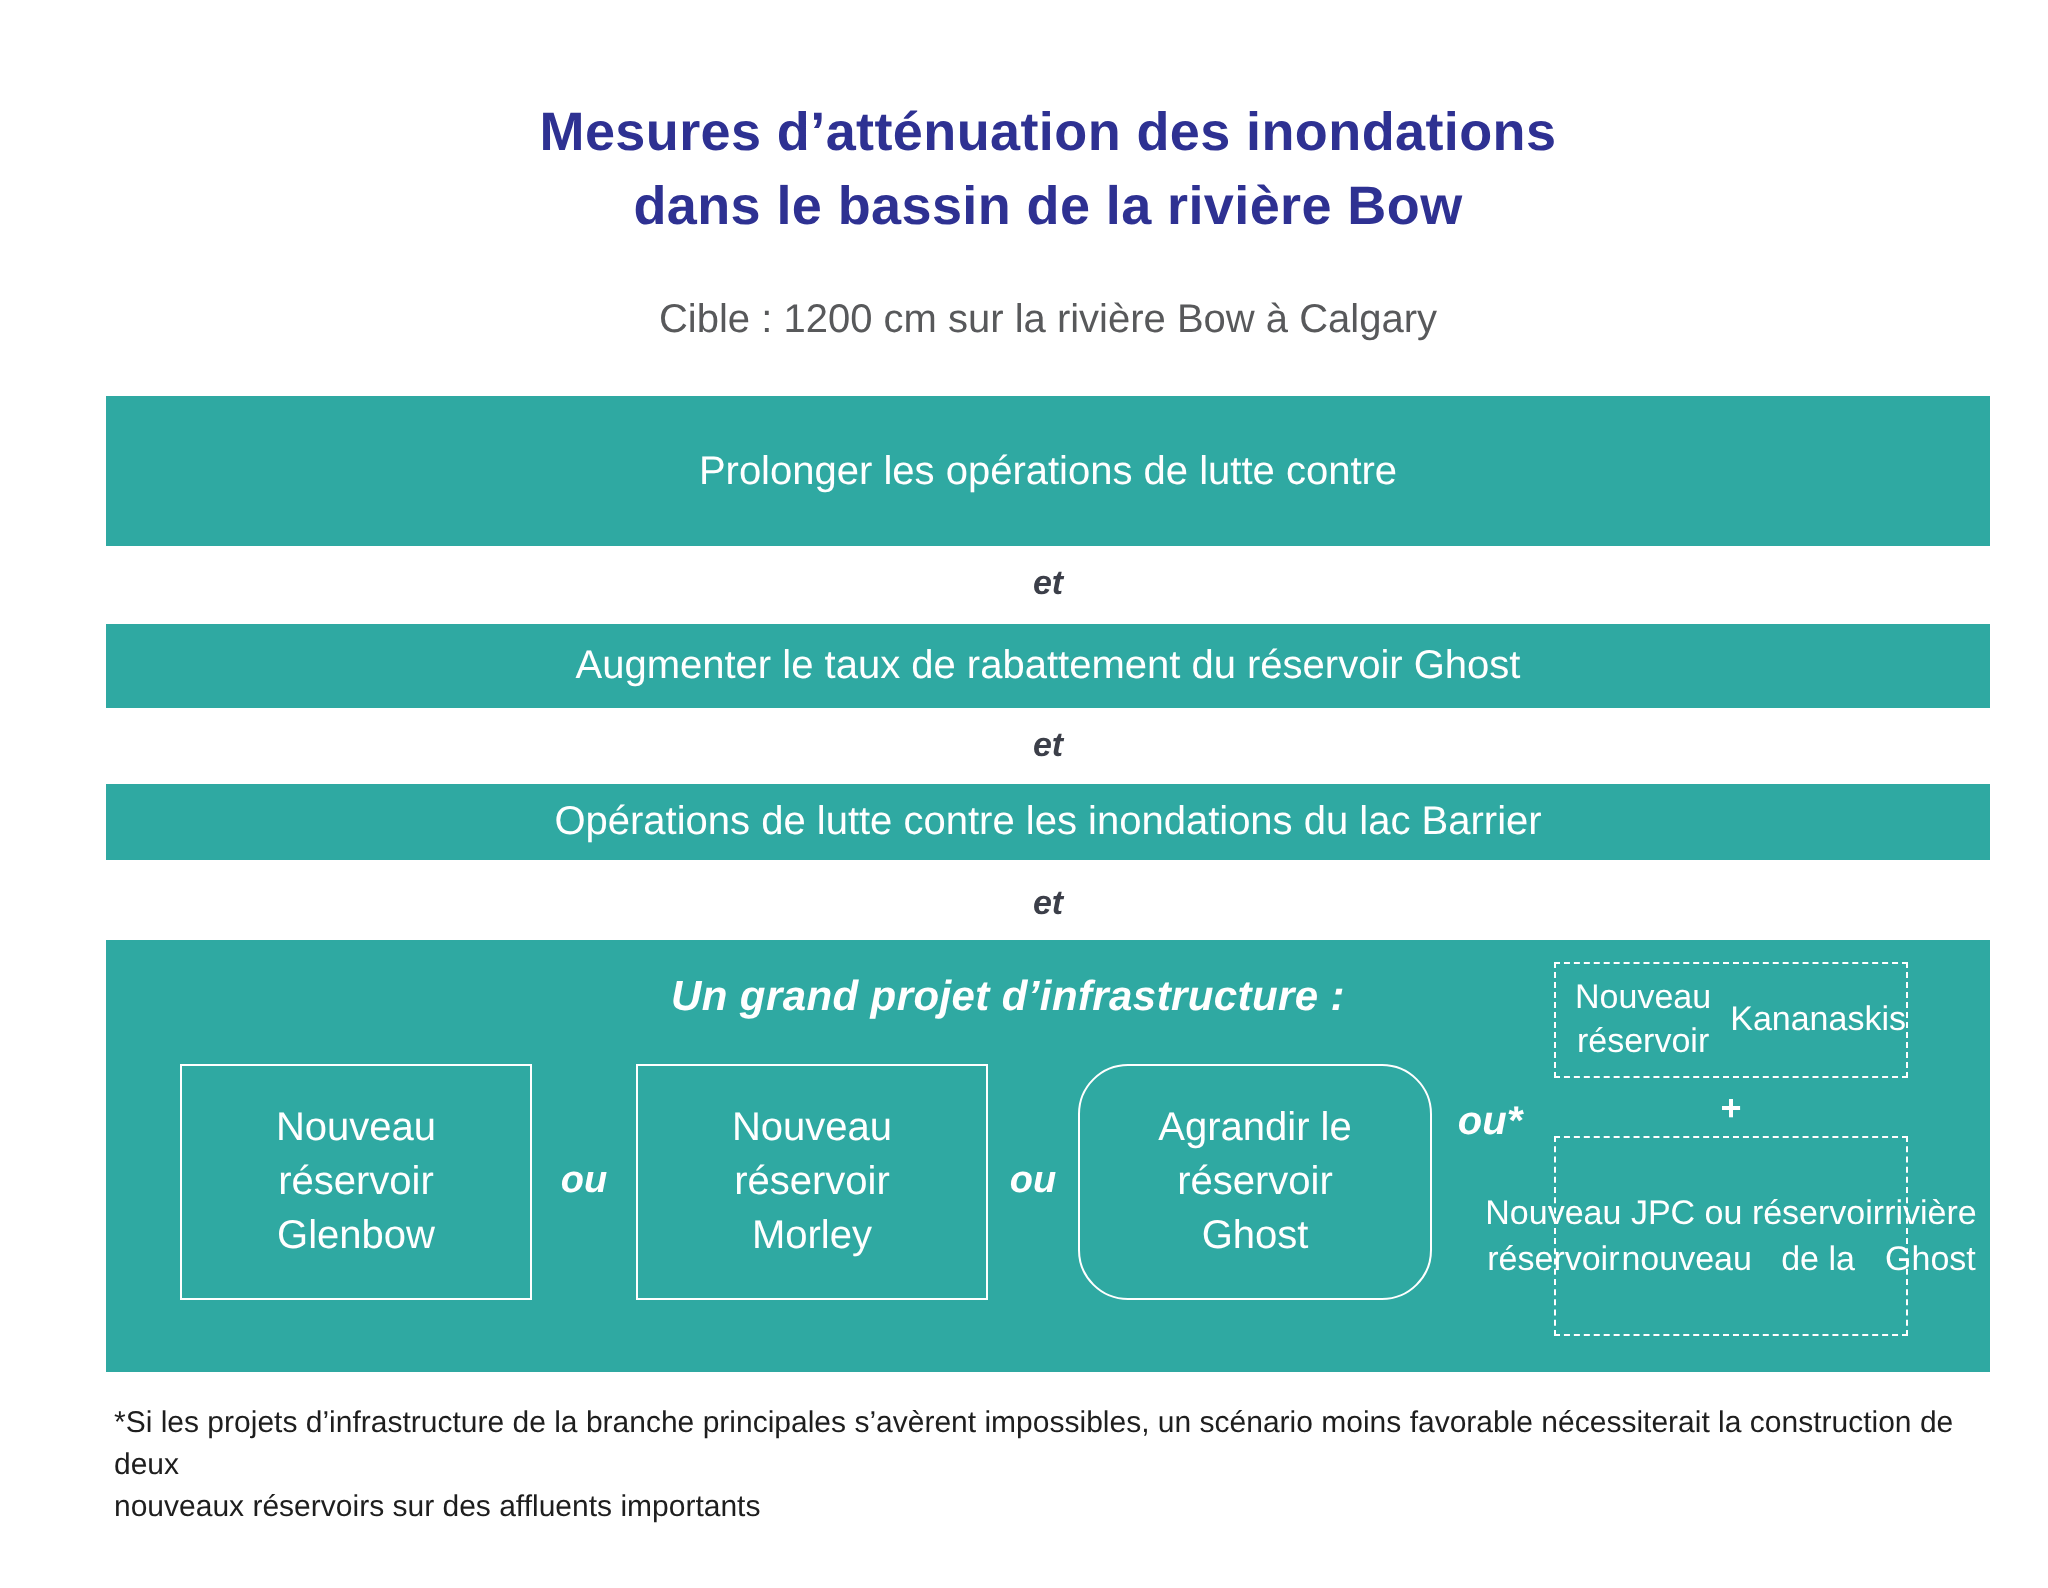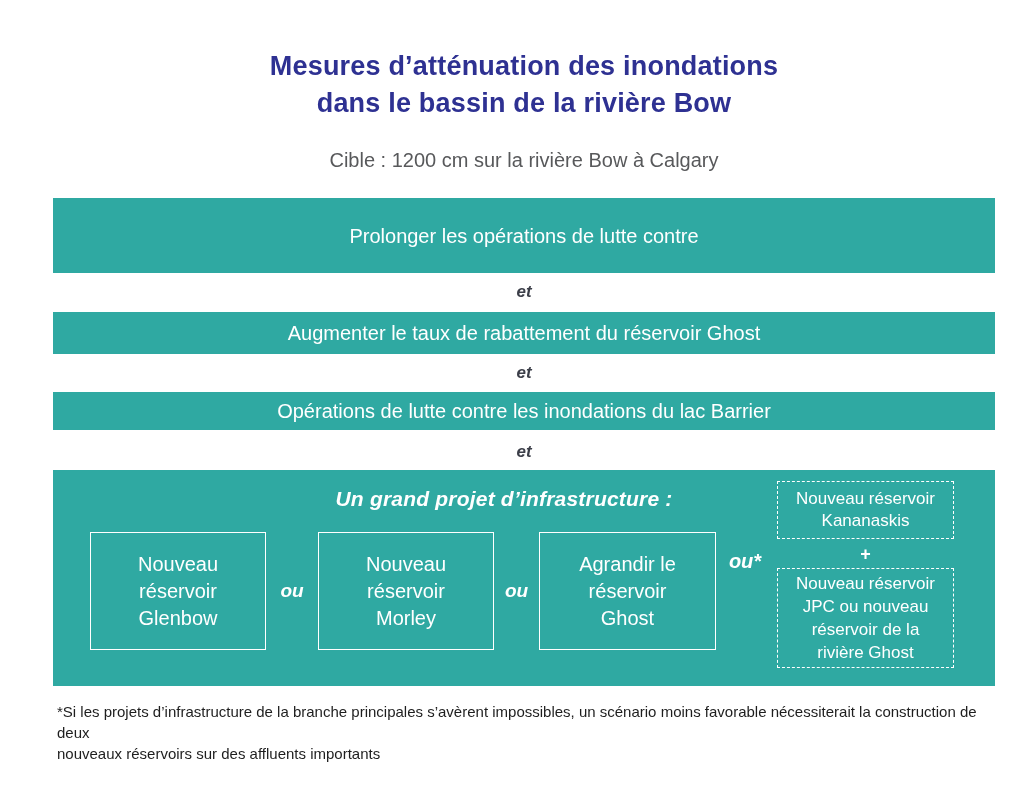--- a/index.html
+++ b/index.html
@@ -84,21 +84,21 @@
     display: flex;
     flex-direction: column;
     align-items: center;
     justify-content: center;
     text-align: center;
     font-size: 20px;
     line-height: 27px;
   }
   .opt1 { left: 37px;  width: 176px; }
   .opt2 { left: 265px; width: 176px; }
-  .opt3 { left: 486px; width: 177px; }
+  .opt3 { left: 486px; width: 177px; border-radius: 25px; }
   .ou {
     position: absolute;
     top: 62px; height: 118px;
     display: flex; align-items: center; justify-content: center;
     font-size: 19px;
     font-weight: 700;
     font-style: italic;
   }
   .ou1 { left: 213px; width: 52px; }
   .ou2 { left: 441px; width: 45px; }
@@ -108,21 +108,21 @@
     text-align: center;
     font-size: 20px;
     font-weight: 700;
     font-style: italic;
   }
   .alt-box {
     position: absolute;
     left: 724px; width: 177px;
     border: 1.5px dashed #ffffff;
     display: flex;
-    flex-direction: column;
+    flex-direction: row;
     align-items: center;
     justify-content: center;
     text-align: center;
     font-size: 17px;
     line-height: 22px;
   }
   .alt1 { top: 11px; height: 58px; }
   .alt2 { top: 98px; height: 100px; line-height: 23px; }
   .plus {
     position: absolute;

